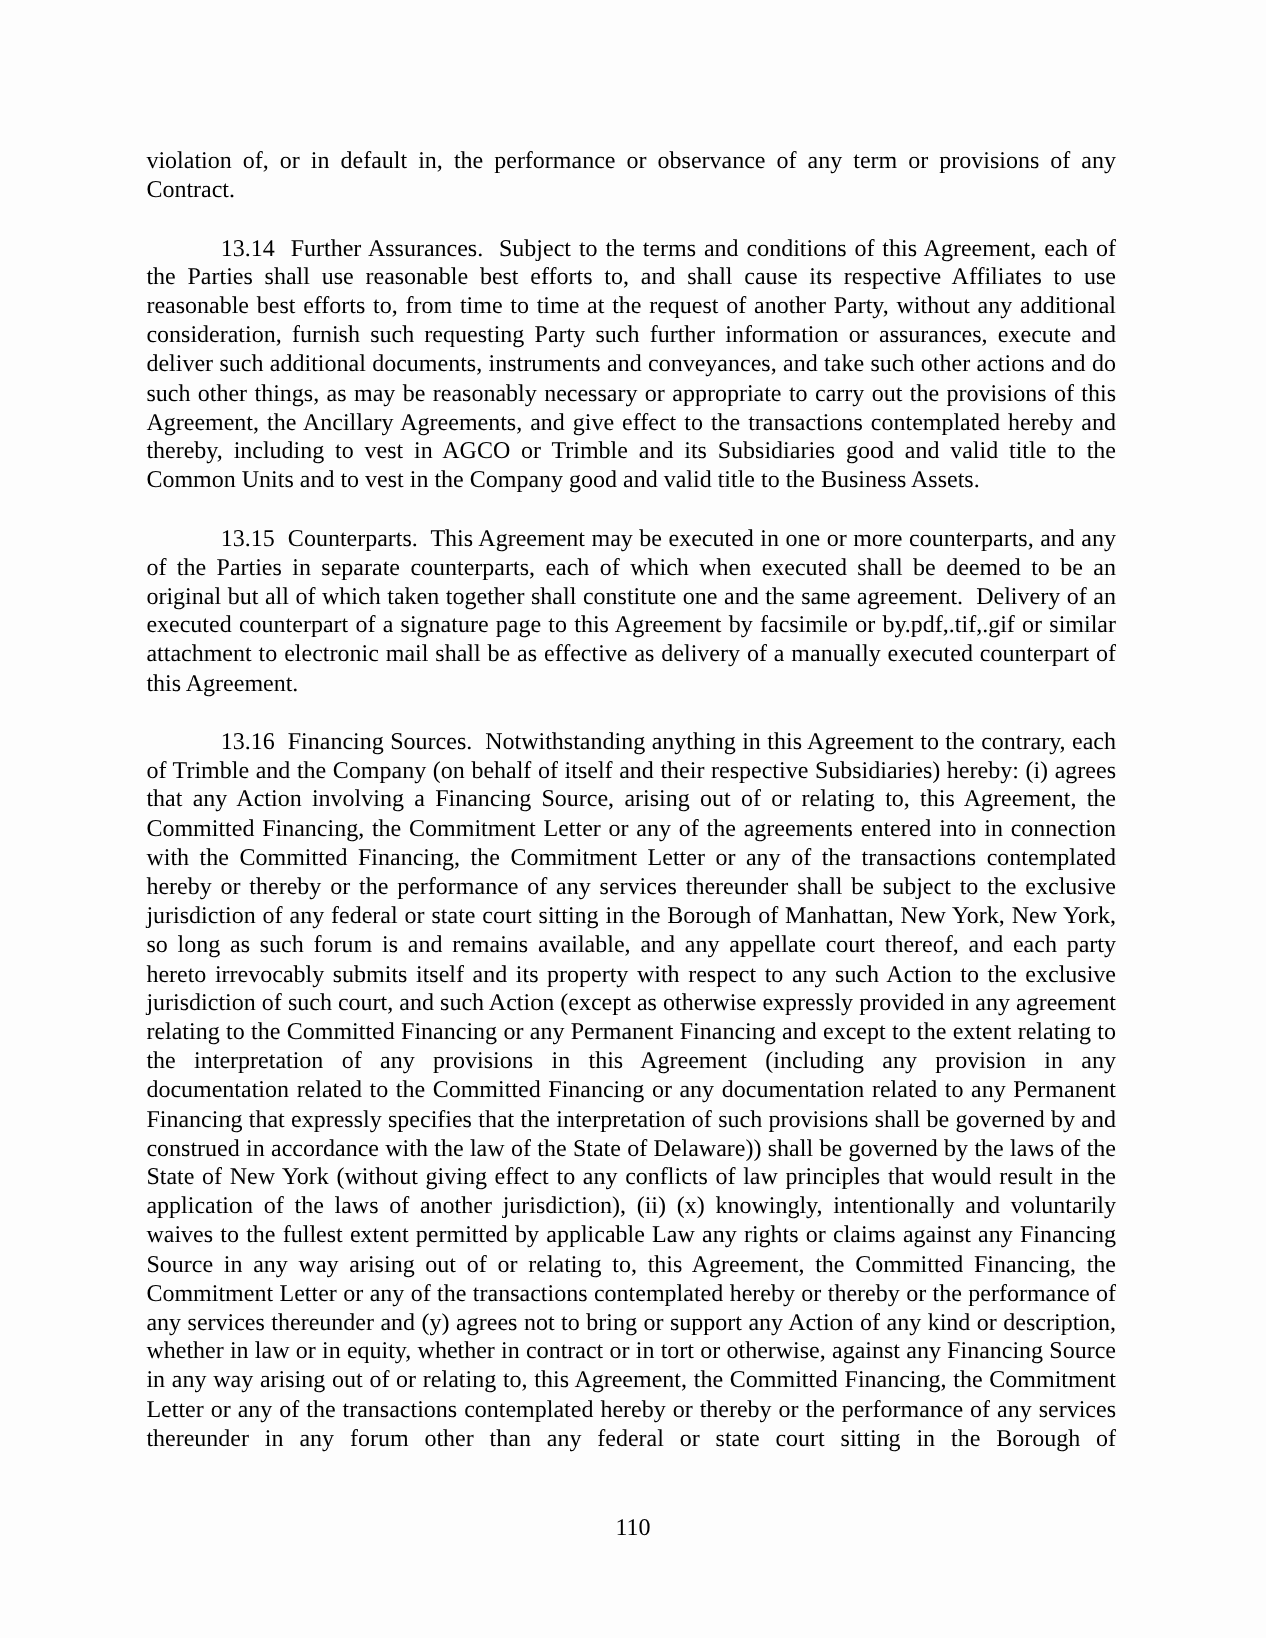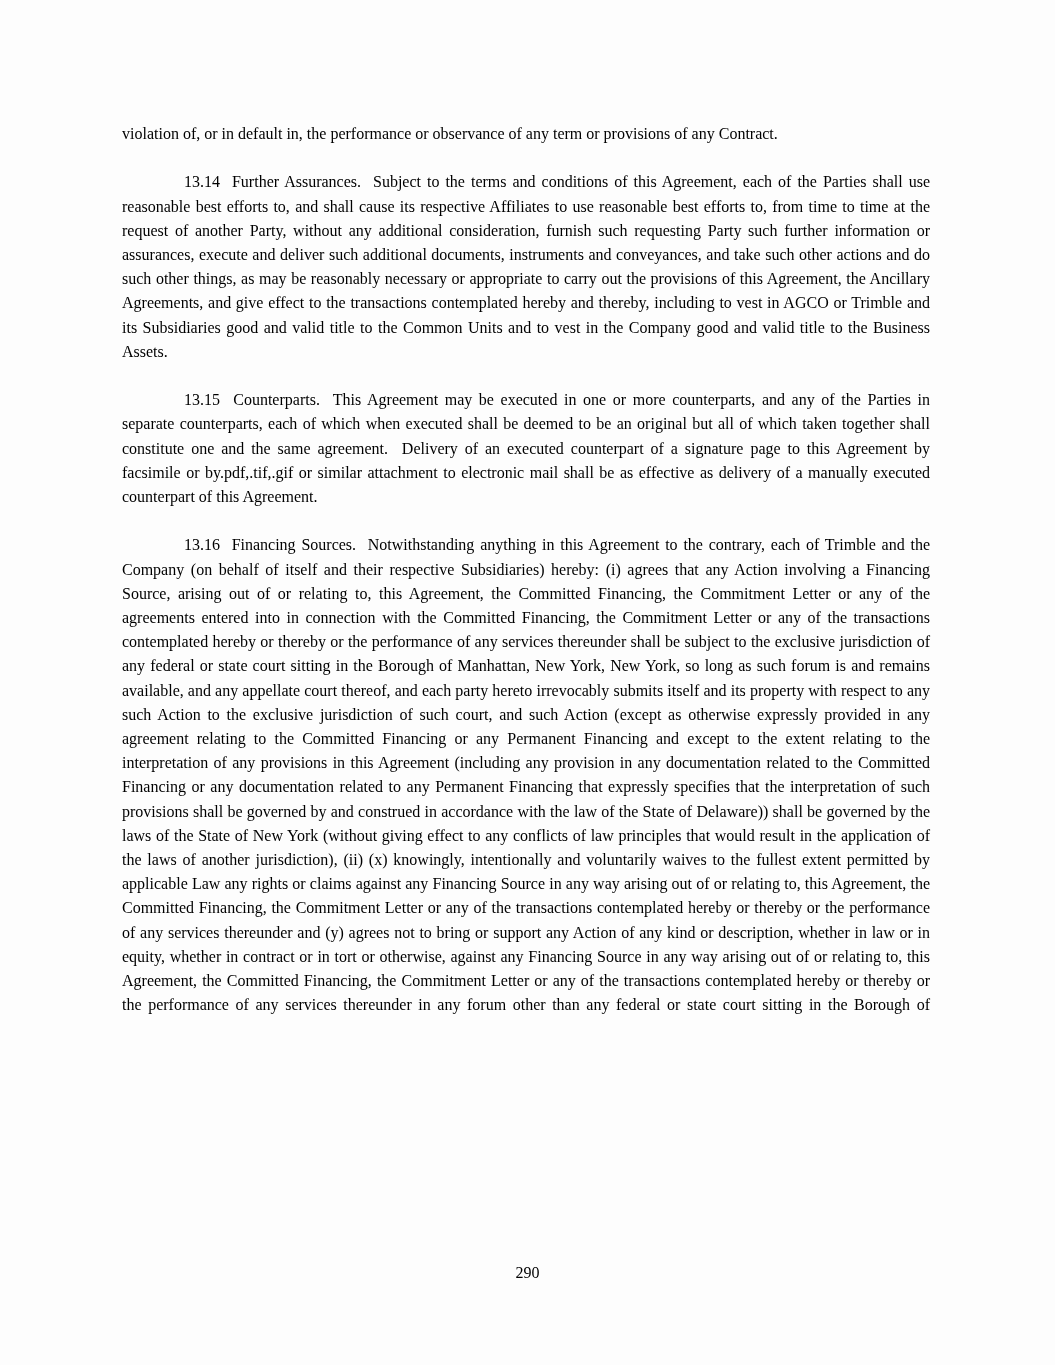--- a/index.html
+++ b/index.html
@@ -6,21 +6,21 @@
     margin: 0;
     padding: 0;
     background: #ffffff;
   }
   .page {
     position: relative;
     width: 1055px;
     height: 1365px;
     background: #fdfdfd;
     font-family: "Liberation Serif", "DejaVu Serif", serif;
-    font-size: 16px;
+    font-size: 20px;
     line-height: 24.2px;
     color: #000000;
     overflow: hidden;
   }
   .content {
     position: absolute;
     left: 122px;
     top: 122px;
     width: 808px;
   }
@@ -54,14 +54,14 @@
     <p class="para">violation of, or in default in, the performance or observance of any term or provisions of any Contract.</p>
 
     <p class="para section-para"><span>13.14  </span><span class="heading-underline">Further Assurances</span><span>.  Subject to the terms and conditions of this Agreement, each of the Parties shall use reasonable best efforts to, and shall cause its respective Affiliates to use reasonable best efforts to, from time to time at the request of another Party, without any additional consideration, furnish such requesting Party such further information or assurances, execute and deliver such additional documents, instruments and conveyances, and take such other actions and do such other things, as may be reasonably necessary or appropriate to carry out the provisions of this Agreement, the Ancillary Agreements, and give effect to the transactions contemplated hereby and thereby, including to vest in AGCO or Trimble and its Subsidiaries good and valid title to the Common Units and to vest in the Company good and valid title to the Business Assets.</span></p>
 
     <p class="para section-para"><span>13.15  </span><span class="heading-underline">Counterparts</span><span>.  This Agreement may be executed in one or more counterparts, and any of the Parties in separate counterparts, each of which when executed shall be deemed to be an original but all of which taken together shall constitute one and the same agreement.  Delivery of an executed counterpart of a signature page to this Agreement by facsimile or by.pdf,.tif,.gif or similar attachment to electronic mail shall be as effective as delivery of a manually executed counterpart of this Agreement.</span></p>
 
     <p class="para section-para continues"><span>13.16  </span><span class="heading-underline">Financing Sources</span><span>.  Notwithstanding anything in this Agreement to the contrary, each of Trimble and the Company (on behalf of itself and their respective Subsidiaries) hereby: (i) agrees that any Action involving a Financing Source, arising out of or relating to, this Agreement, the Committed Financing, the Commitment Letter or any of the agreements entered into in connection with the Committed Financing, the Commitment Letter or any of the transactions contemplated hereby or thereby or the performance of any services thereunder shall be subject to the exclusive jurisdiction of any federal or state court sitting in the Borough of Manhattan, New York, New York, so long as such forum is and remains available, and any appellate court thereof, and each party hereto irrevocably submits itself and its property with respect to any such Action to the exclusive jurisdiction of such court, and such Action (except as otherwise expressly provided in any agreement relating to the Committed Financing or any Permanent Financing and except to the extent relating to the interpretation of any provisions in this Agreement (including any provision in any documentation related to the Committed Financing or any documentation related to any Permanent Financing that expressly specifies that the interpretation of such provisions shall be governed by and construed in accordance with the law of the State of Delaware)) shall be governed by the laws of the State of New York (without giving effect to any conflicts of law principles that would result in the application of the laws of another jurisdiction), (ii) (x) knowingly, intentionally and voluntarily waives to the fullest extent permitted by applicable Law any rights or claims against any Financing Source in any way arising out of or relating to, this Agreement, the Committed Financing, the Commitment Letter or any of the transactions contemplated hereby or thereby or the performance of any services thereunder and (y) agrees not to bring or support any Action of any kind or description, whether in law or in equity, whether in contract or in tort or otherwise, against any Financing Source in any way arising out of or relating to, this Agreement, the Committed Financing, the Commitment Letter or any of the transactions contemplated hereby or thereby or the performance of any services thereunder in any forum other than any federal or state court sitting in the Borough of</span></p>
 
   </div>
 
-  <div class="footer">290</div>
+  <div class="footer">110</div>
 </div>
 
 </body></html>

